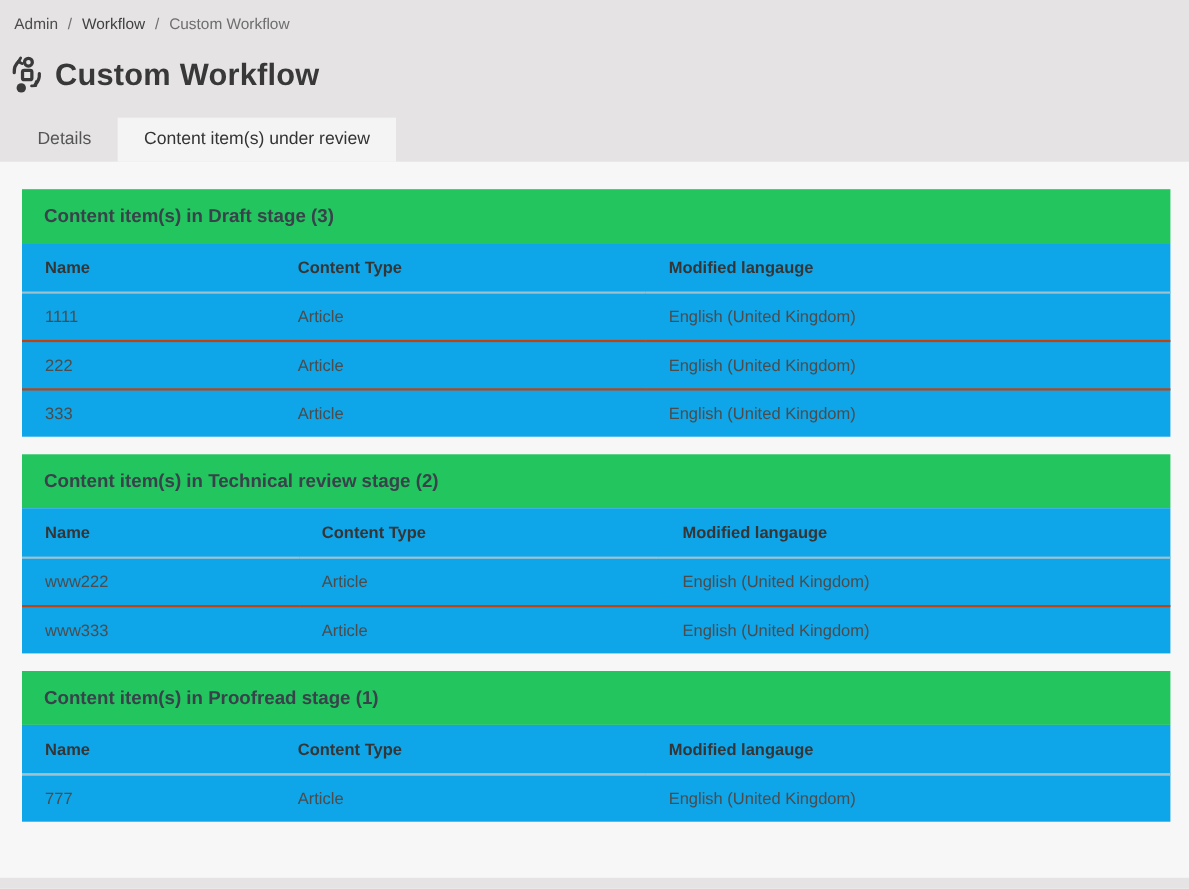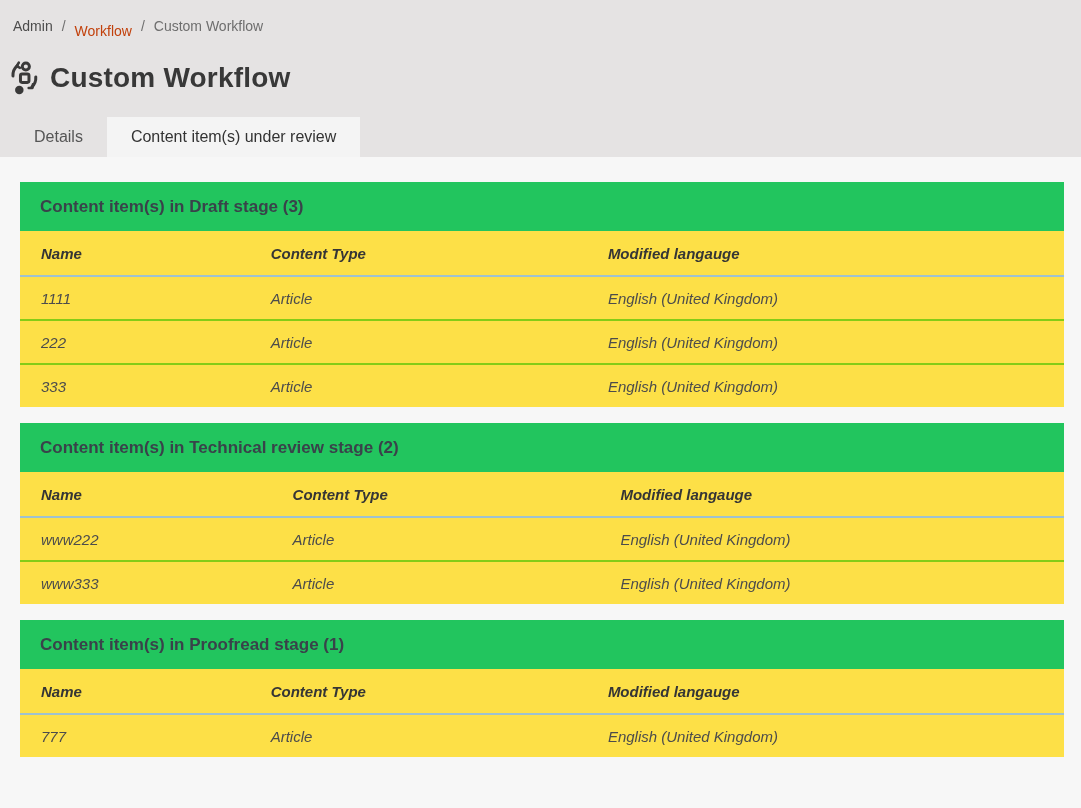--- a/index.html
+++ b/index.html
@@ -15,21 +15,21 @@
   .breadcrumb {
     padding: 13px 0 0 13px;
     font-size: 14px;
     color: #4c4c4c;
     display: flex;
     align-items: center;
     gap: 9px;
     text-align: center;
   }
   .crumb-sep { color: #6f6f6f; }
-  .crumb-link { color: #c2410c; cursor: pointer; text-decoration: none; margin-top: 10px; }
+  .crumb-link { color: #404040; cursor: pointer; text-decoration: none; }
   .crumb-current { color: #6e6e6e; }
 
   .title-row {
     display: flex;
     align-items: center;
     padding: 22px 0 0 8px;
     gap: 8px;
   }
   .title-row svg { display: block; }
   .page-title {
@@ -73,42 +73,41 @@
   }
   .stage-title {
     font-size: 17px;
     font-weight: bold;
     color: #39424a;
   }
 
   table.stage-table {
     width: 100%;
     border-collapse: collapse;
-    background: #fde047;
+    background: #0ea5e9;
     table-layout: fixed;
-    font-style: italic;
   }
   .stage-table col.c1 { width: 22%; }
   .stage-table col.c2 { width: 32.3%; }
   .stage--alt .stage-table col.c1 { width: 24.1%; }
   .stage--alt .stage-table col.c2 { width: 31.4%; }
 
   .stage-table th {
     text-align: left;
     font-size: 15px;
     font-weight: bold;
     color: #353535;
     padding: 14px 10px 13px 21px;
     border-bottom: 2px solid #9fc2cf;
   }
   .stage-table td {
     font-size: 15px;
     color: #4c4c4c;
     padding: 13px 10px 12px 21px;
-    border-bottom: 2px solid #84cc16;
+    border-bottom: 2px solid #c2410c;
   }
   .stage-table tbody tr:last-child td { border-bottom: none; }
 </style>
 </head>
 <body>
 
 <div class="topbar">
 
   <div class="breadcrumb">
     <span>Admin</span>

